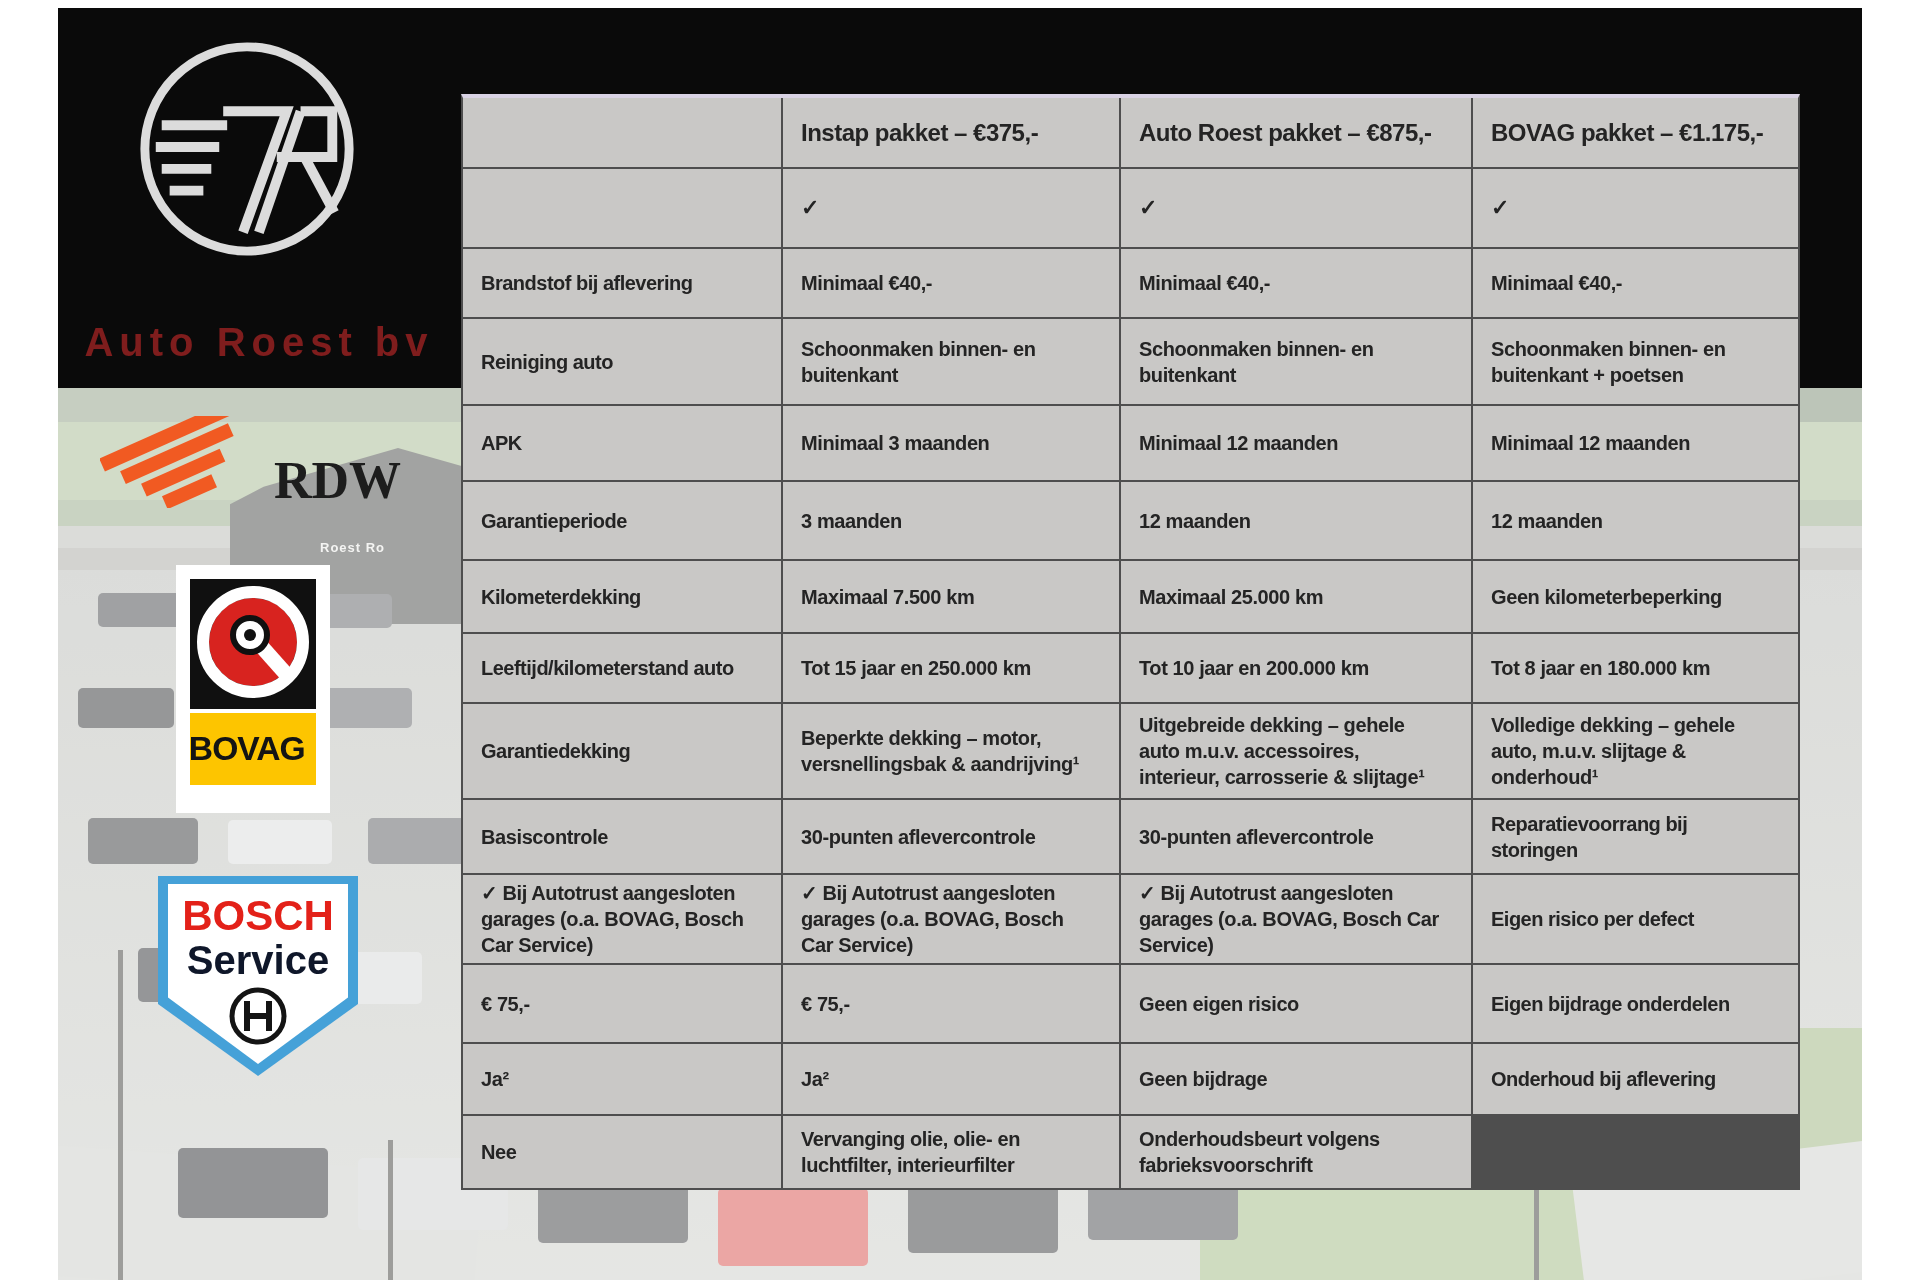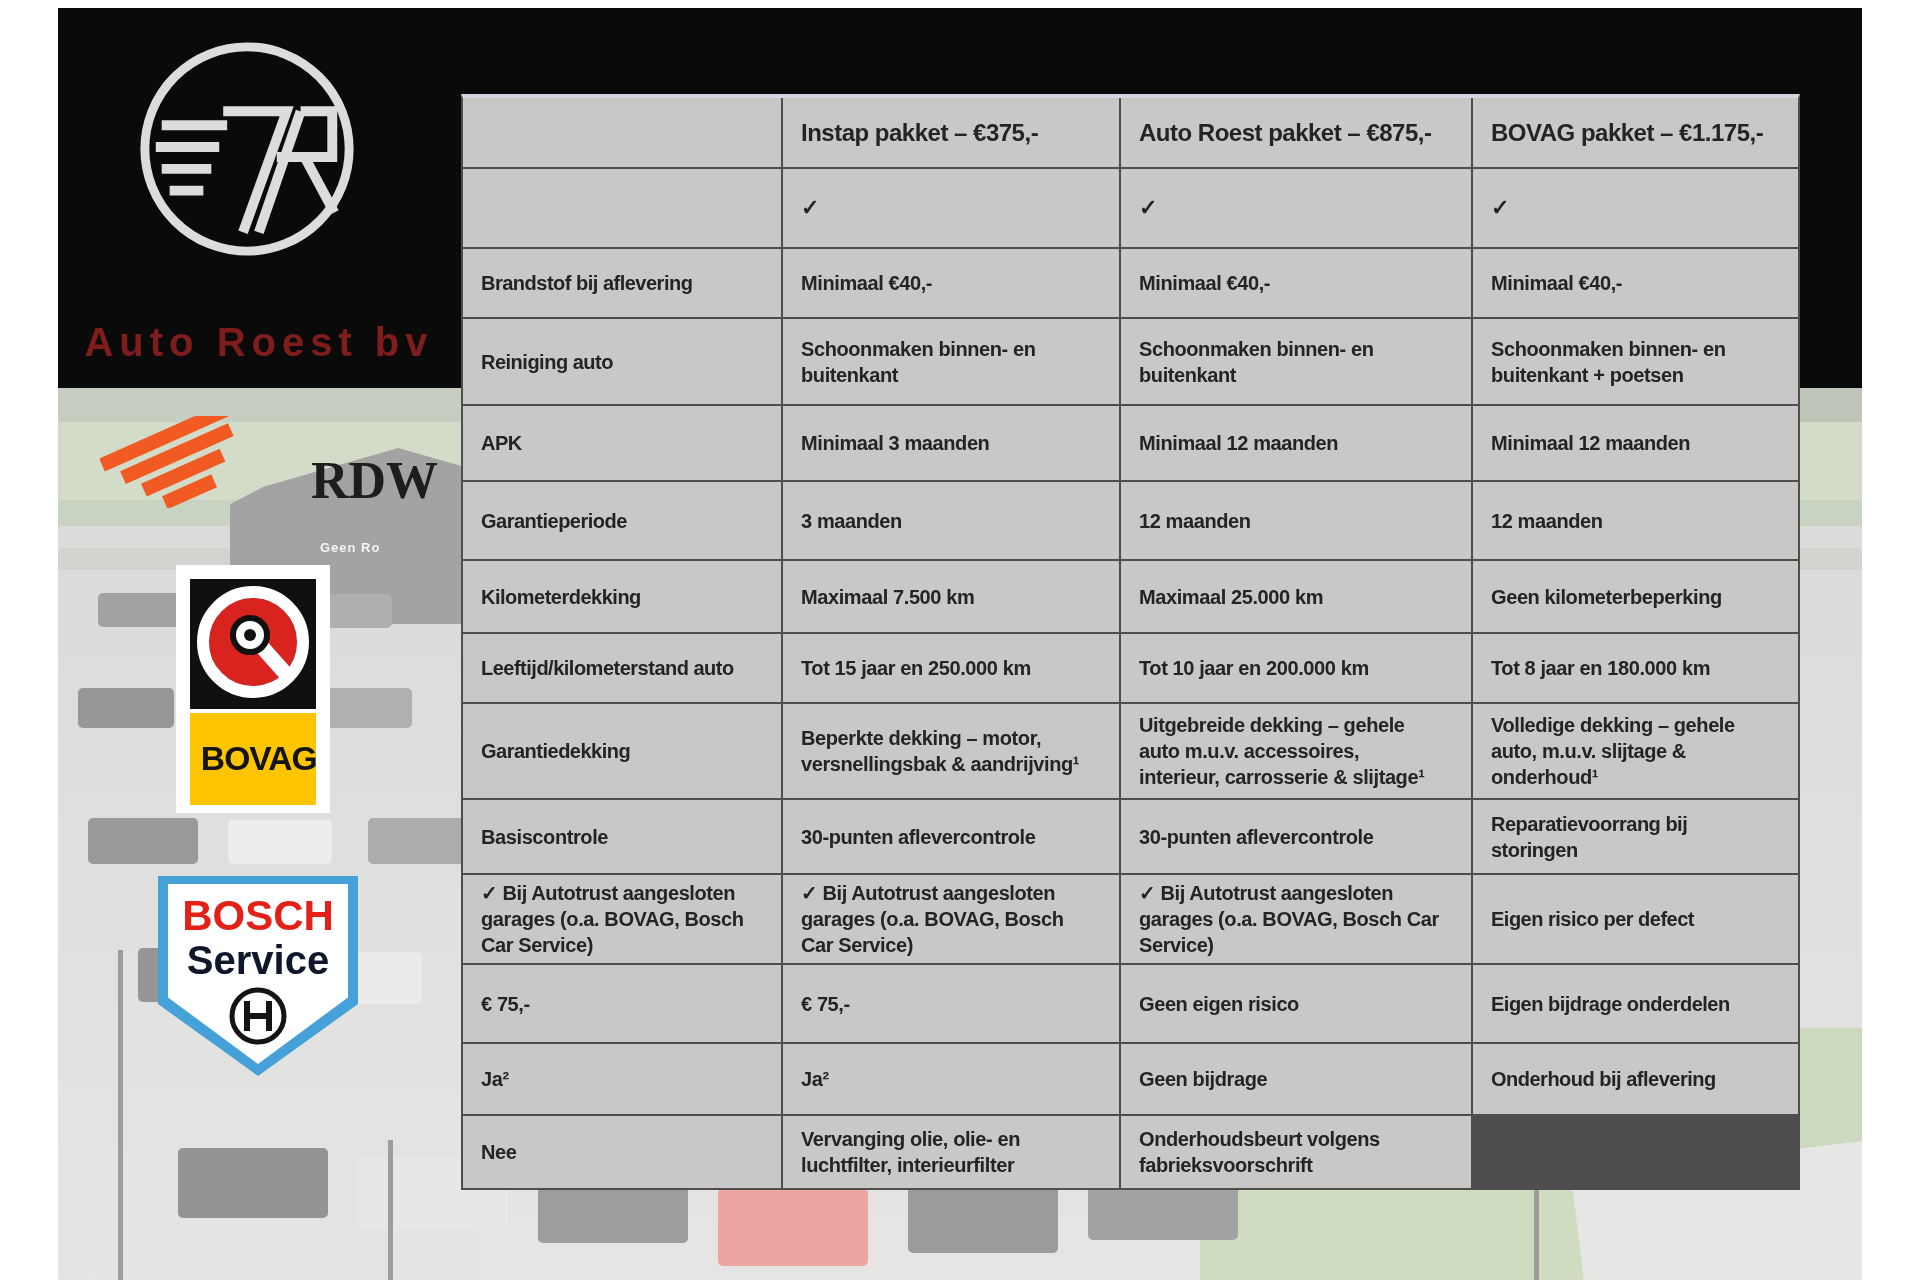--- a/index.html
+++ b/index.html
@@ -31,26 +31,26 @@
   .car{position:absolute;border-radius:5px;}
   .pole{position:absolute;background:#33342f;}
   .wash{position:absolute;inset:0;background:rgba(255,255,255,0.52);z-index:3;}
 
   
   .brand-logo{position:absolute;left:128px;top:30px;width:238px;height:238px;z-index:2;}
   .brand-name{position:absolute;left:58px;top:320px;width:402px;text-align:center;color:#7f1d1d;
               font-size:40px;font-weight:bold;letter-spacing:6px;z-index:2;}
 
   
-  .rdw{position:absolute;left:100px;top:416px;display:flex;align-items:flex-end;z-index:6;gap:37px;}
+  .rdw{position:absolute;left:100px;top:416px;display:flex;align-items:flex-end;z-index:6;}
   .rdw-text{font-family:"Liberation Serif",serif;font-weight:bold;font-size:52px;color:#1d1d1d;
             line-height:0.8;margin-left:4px;margin-bottom:6px;}
   .bovag{position:absolute;left:176px;top:565px;width:154px;height:248px;background:#ffffff;z-index:6;
          box-sizing:border-box;padding:14px;}
-  .bovag-yellow{width:126px;height:92px;background:#fdc500;display:flex;align-items:center;justify-content:flex-end;}
+  .bovag-yellow{width:126px;height:72px;background:#fdc500;display:flex;align-items:center;justify-content:flex-start;}
   .bovag-word{font-size:33px;font-weight:bold;color:#141414;transform:scaleX(1.02);letter-spacing:-1px;}
   .bosch{position:absolute;left:158px;top:876px;width:200px;height:200px;z-index:6;}
   .bosch-blue{position:absolute;inset:0;background:#45a1d8;clip-path:polygon(0 0,100% 0,100% 64%,50% 100%,0 64%);}
   .bosch-white{position:absolute;left:10px;top:8px;width:180px;height:180px;background:#ffffff;
                clip-path:polygon(0 0,100% 0,100% 63%,50% 100%,0 63%);}
   .bosch-line1{position:absolute;left:0;top:16px;width:100%;text-align:center;color:#e32119;
                font-size:42px;font-weight:bold;letter-spacing:0px;}
   .bosch-line2{position:absolute;left:0;top:62px;width:100%;text-align:center;color:#0f172a;
                font-size:40px;font-weight:bold;}
   .bosch-emblem{position:absolute;left:68px;top:108px;}
@@ -75,21 +75,21 @@
   <div class="black-panel"></div>
 
   <div class="photo">
     <div class="band treeline"></div>
     <div class="treeline-dark"></div>
     <div class="band field"></div>
     <div class="band field2"></div>
     <div class="band road"></div>
     <div class="band fence"></div>
     <div class="building"></div>
-    <div class="bsign">Geen Ro</div>
+    <div class="bsign">Roest Ro</div>
     <div class="canopy"></div>
     <div class="grass-main"></div>
     <div class="grass-right"></div>
     <div class="pave-br"></div>
     <div class="pave-bl"></div>
 
     <div class="car" style="left:40px;top:205px;width:88px;height:34px;background:#3a3c40"></div>
     <div class="car" style="left:150px;top:208px;width:80px;height:32px;background:#cacccc"></div>
     <div class="car" style="left:250px;top:206px;width:84px;height:34px;background:#56585c"></div>
     <div class="car" style="left:480px;top:210px;width:90px;height:34px;background:#2f3134"></div>

